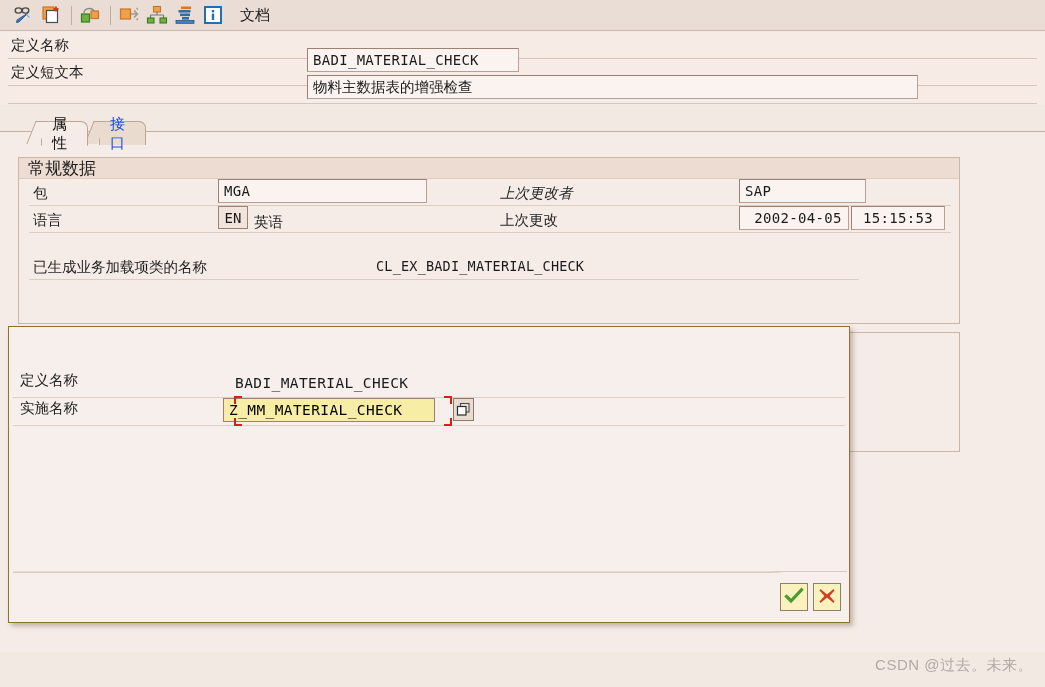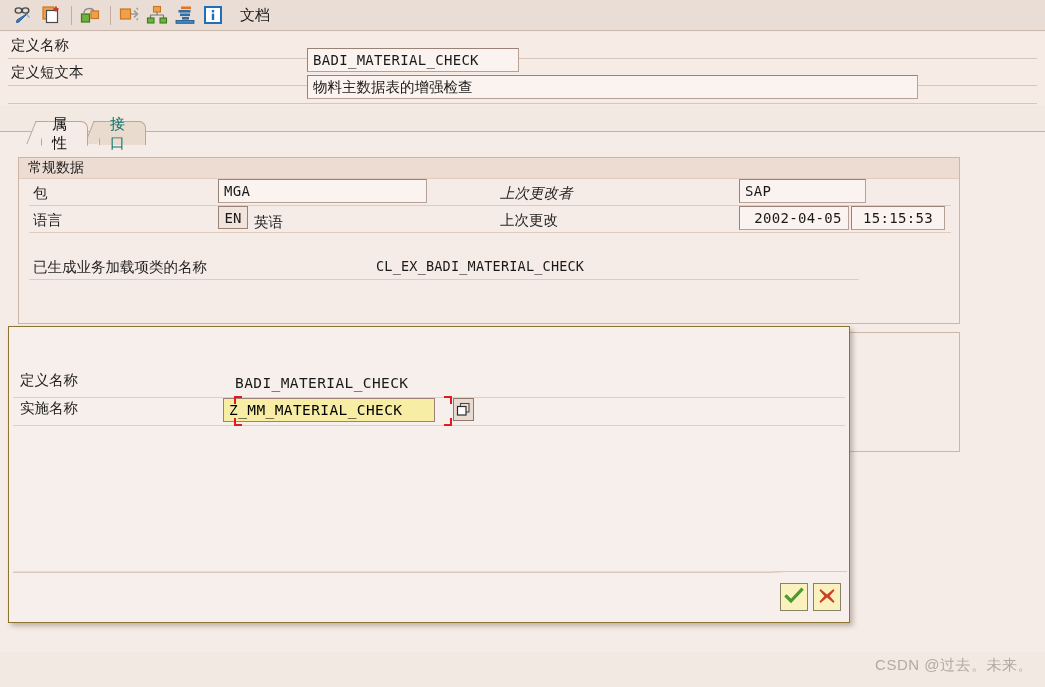--- a/index.html
+++ b/index.html
@@ -116,21 +116,21 @@
   }
   .tab.active {
     background: #f6ece7;
     color: #111;
     z-index: 3;
     border-bottom: 1px solid #f6ece7;
     height: 25px;
   }
   .tab.inactive {
     background: #eadbcf;
-    color: #0f766e;
+    color: #1d4ed8;
     z-index: 2;
   }
   .tab .skew {
     position: absolute;
     left: -11px; top: -1px;
     width: 13px; height: 100%;
     background: inherit;
     border-left: 1px solid #bda494;
     border-top: 1px solid #bda494;
     transform: skewX(-22deg);
@@ -152,21 +152,21 @@
     border: 1px solid #ceb6a6;
     background: #f6ece7;
   }
   .groupbox > .gb-title {
     position: absolute;
     left: 0; top: 0;
     height: 21px;
     padding: 0 8px 0 9px;
     display: flex;
     align-items: center;
-    font-size: 14px;
+    font-size: 17px;
     background: #ecdcd2;
     border-bottom: 1px solid #dfccbf;
     color: #1f1f1f;
     box-sizing: border-box;
     width: 100%;
   }
   .gb-row-line {
     position: absolute;
     height: 1px;
     background: #dfccbf;

